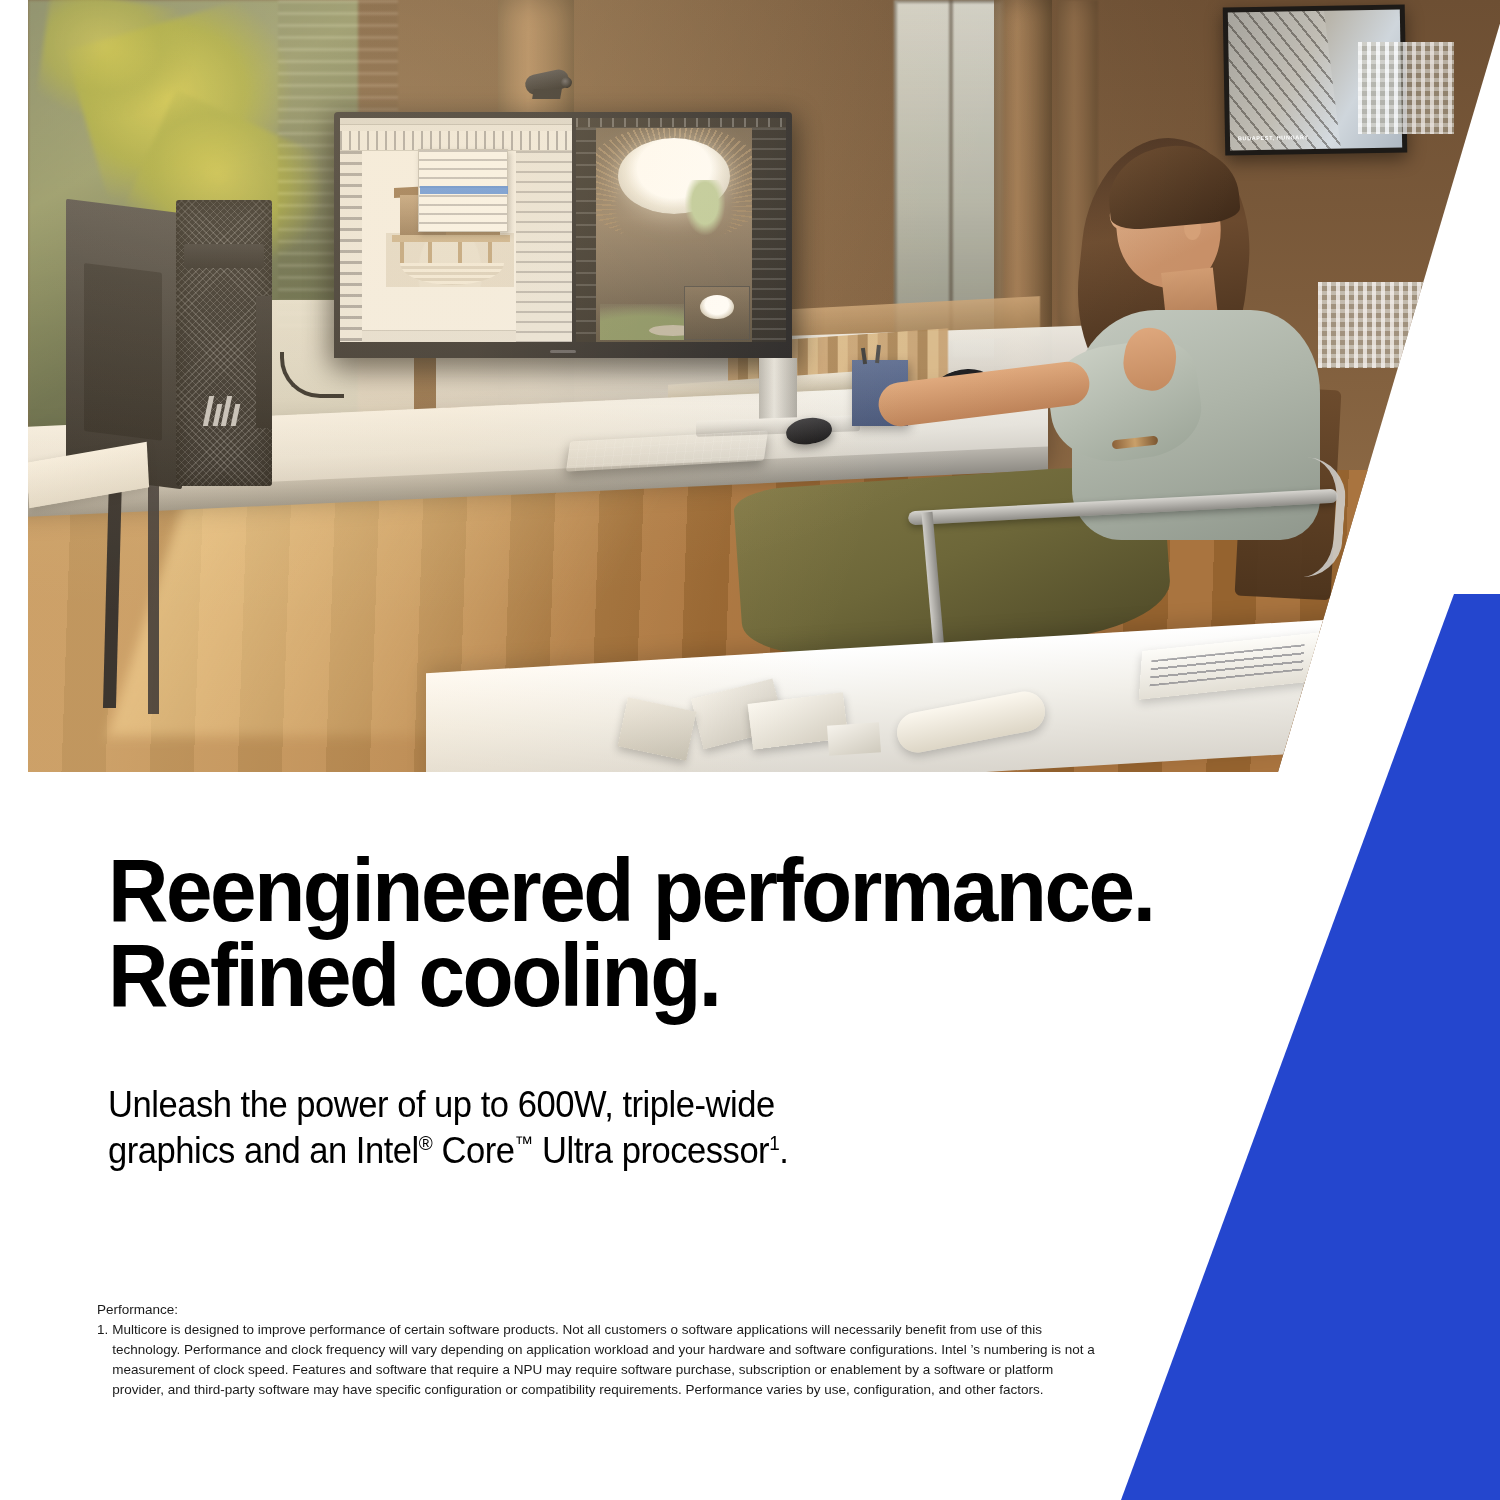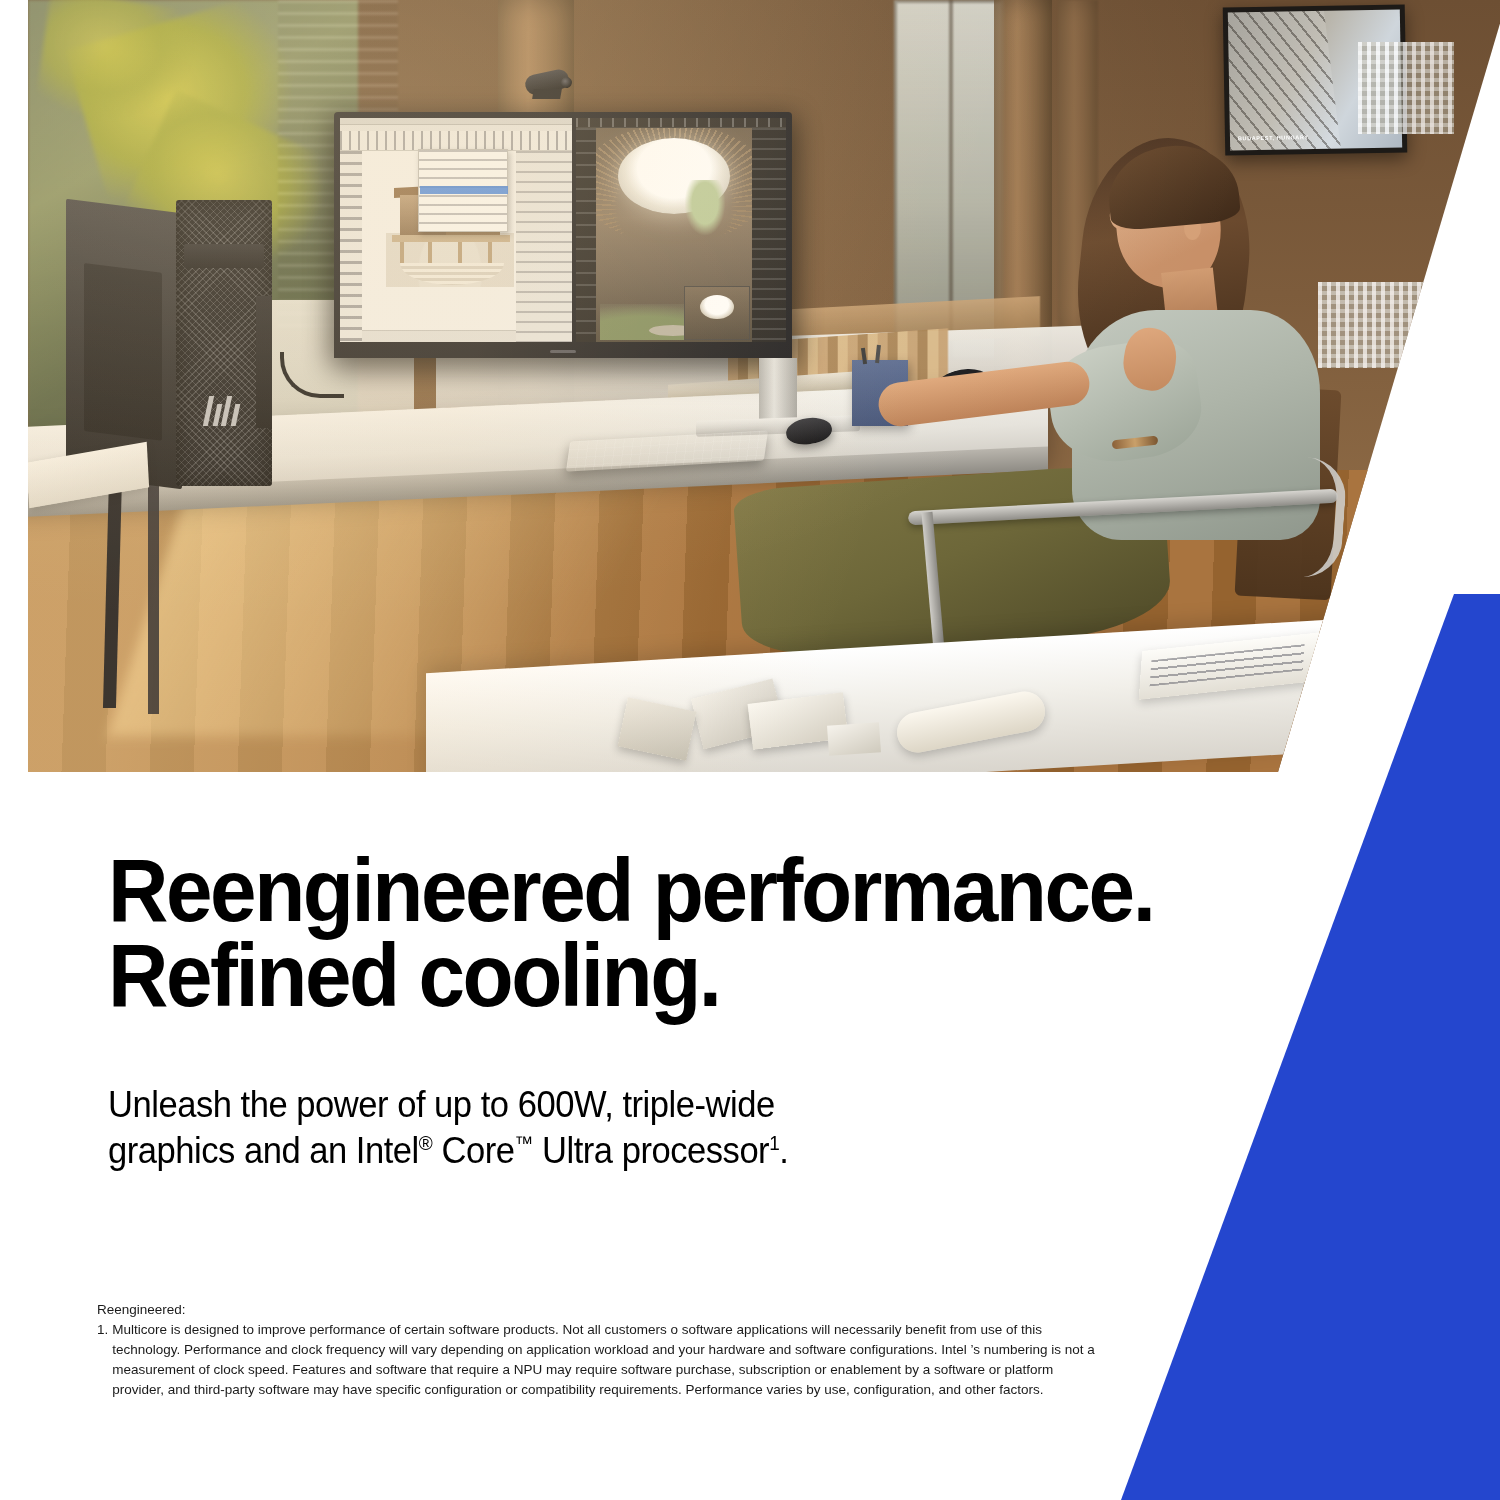--- a/index.html
+++ b/index.html
@@ -597,21 +597,21 @@
   </div>
 
   <div class="content">
 
     <h1 class="headline">Reengineered performance.
 Refined cooling.</h1>
 
     <p class="subhead"><span>Unleash the power of up to 600W, triple-wide</span><br><span>graphics and an Intel</span><span class="sup">®</span><span> Core</span><span class="sup">™</span><span> Ultra processor</span><span class="sup">1</span><span>.</span></p>
 
     <div class="disclaimers">
-      <div class="disc-title">Reengineered:</div>
+      <div class="disc-title">Performance:</div>
       <div class="disc-item">
         <span class="disc-num">1.</span>
         <span class="disc-text">Multicore is designed to improve performance of certain software products. Not all customers o software applications will  necessarily benefit from use of this technology. Performance and clock frequency will vary depending on application workload and  your hardware and software configurations. Intel ’s numbering is not a measurement of clock speed. Features and software that  require a NPU may require software purchase, subscription or enablement by a software or platform provider, and third-party software  may have specific configuration or compatibility requirements. Performance varies by use, configuration, and other factors.</span>
       </div>
     </div>
 
   </div>
 </div>
 
 </body></html>

